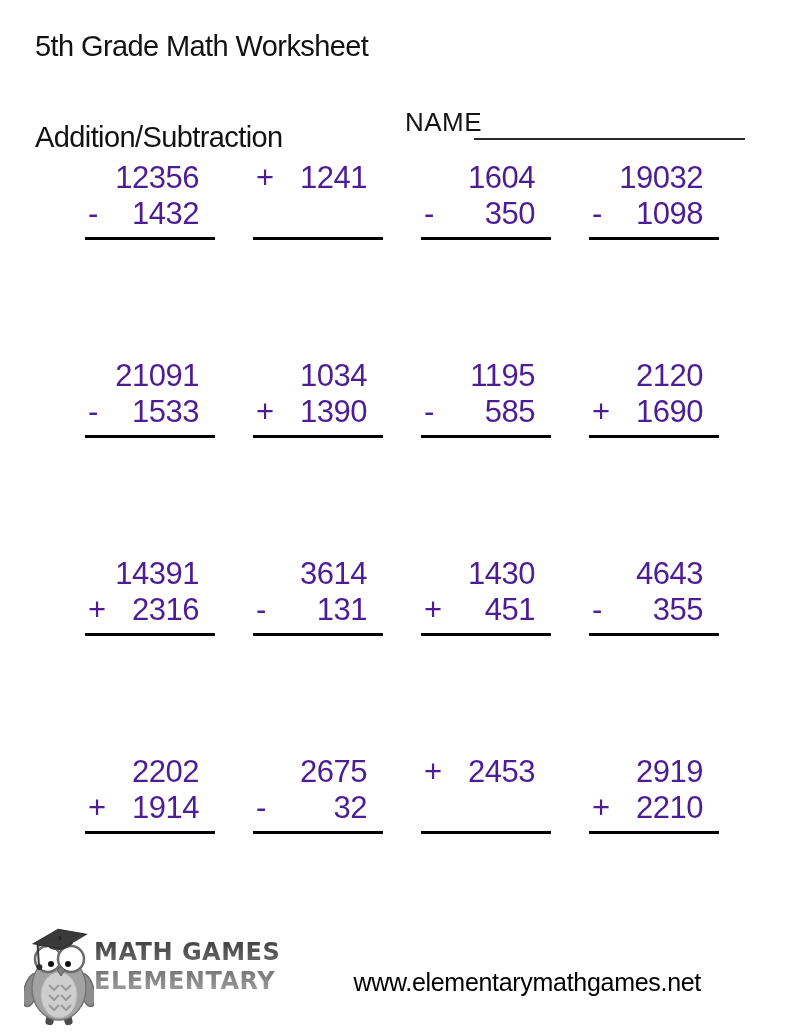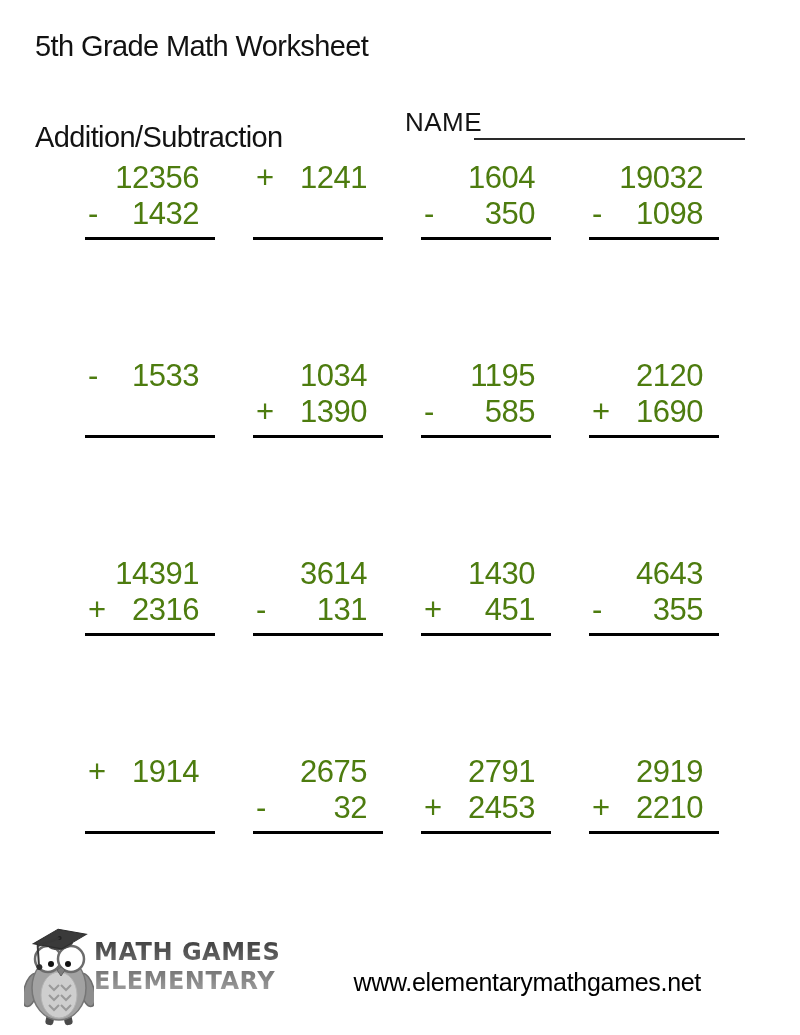--- a/index.html
+++ b/index.html
@@ -28,21 +28,21 @@
 
   
   .problems {
     position:absolute; left:85px; top:160px;
     display:grid; grid-template-columns:repeat(4, 130px);
     column-gap:38px; row-gap:118px;
   }
   .problem {
     border-bottom:3px solid #000000;
     padding-bottom:5px;
-    font-size:31px; line-height:36px; letter-spacing:-0.5px; color:#4d7c0f;
+    font-size:31px; line-height:36px; letter-spacing:-0.5px; color:#4c1d95;
   }
   .p-top { text-align:right; padding-right:16px; }
   .p-row {
     display:flex; justify-content:space-between; align-items:baseline;
     padding-right:16px; padding-left:3px;
   }
 
   
   .owl { position:absolute; left:24px; top:928px; }
   .logo-text {
@@ -93,20 +93,21 @@
     </div>
     <div class="problem">
       <div class="p-top">19032</div>
       <div class="p-row">
         <span>-</span>
         <span>1098</span>
       </div>
     </div>
 
     <div class="problem">
+      <div class="p-top">21091</div>
       <div class="p-row">
         <span>-</span>
         <span>1533</span>
       </div>
     </div>
     <div class="problem">
       <div class="p-top">1034</div>
       <div class="p-row">
         <span>+</span>
         <span>1390</span>
@@ -150,34 +151,34 @@
     </div>
     <div class="problem">
       <div class="p-top">4643</div>
       <div class="p-row">
         <span>-</span>
         <span>355</span>
       </div>
     </div>
 
     <div class="problem">
+      <div class="p-top">2202</div>
       <div class="p-row">
         <span>+</span>
         <span>1914</span>
       </div>
     </div>
     <div class="problem">
       <div class="p-top">2675</div>
       <div class="p-row">
         <span>-</span>
         <span>32</span>
       </div>
     </div>
     <div class="problem">
-      <div class="p-top">2791</div>
       <div class="p-row">
         <span>+</span>
         <span>2453</span>
       </div>
     </div>
     <div class="problem">
       <div class="p-top">2919</div>
       <div class="p-row">
         <span>+</span>
         <span>2210</span>

